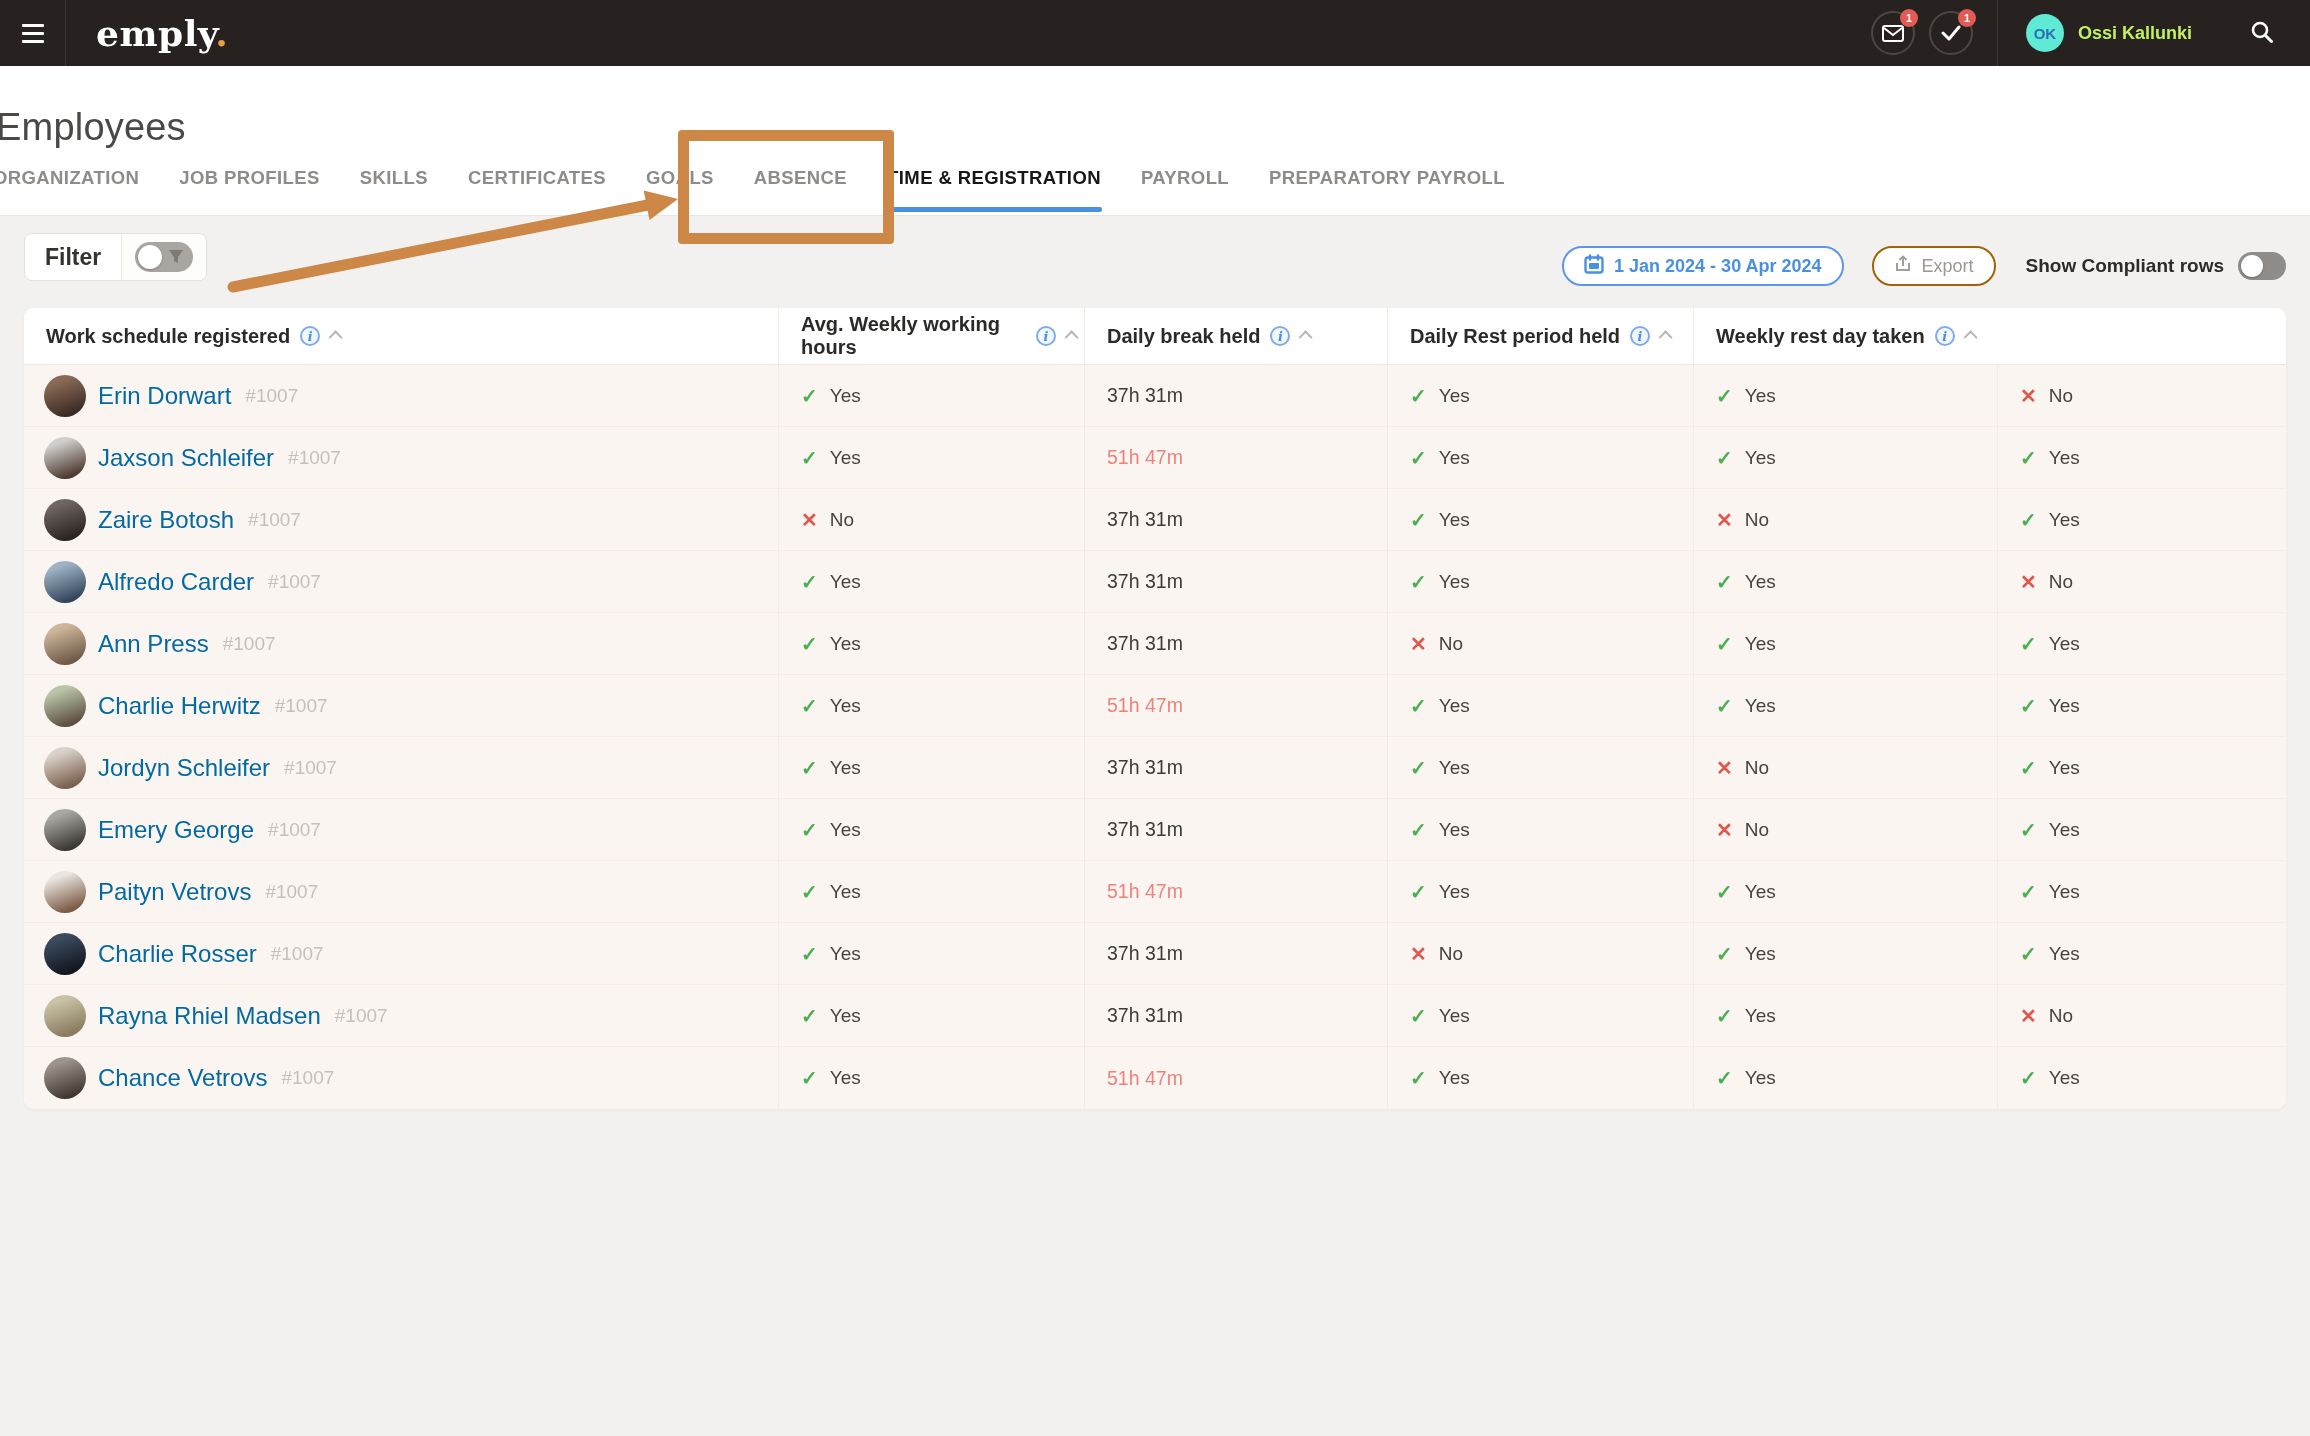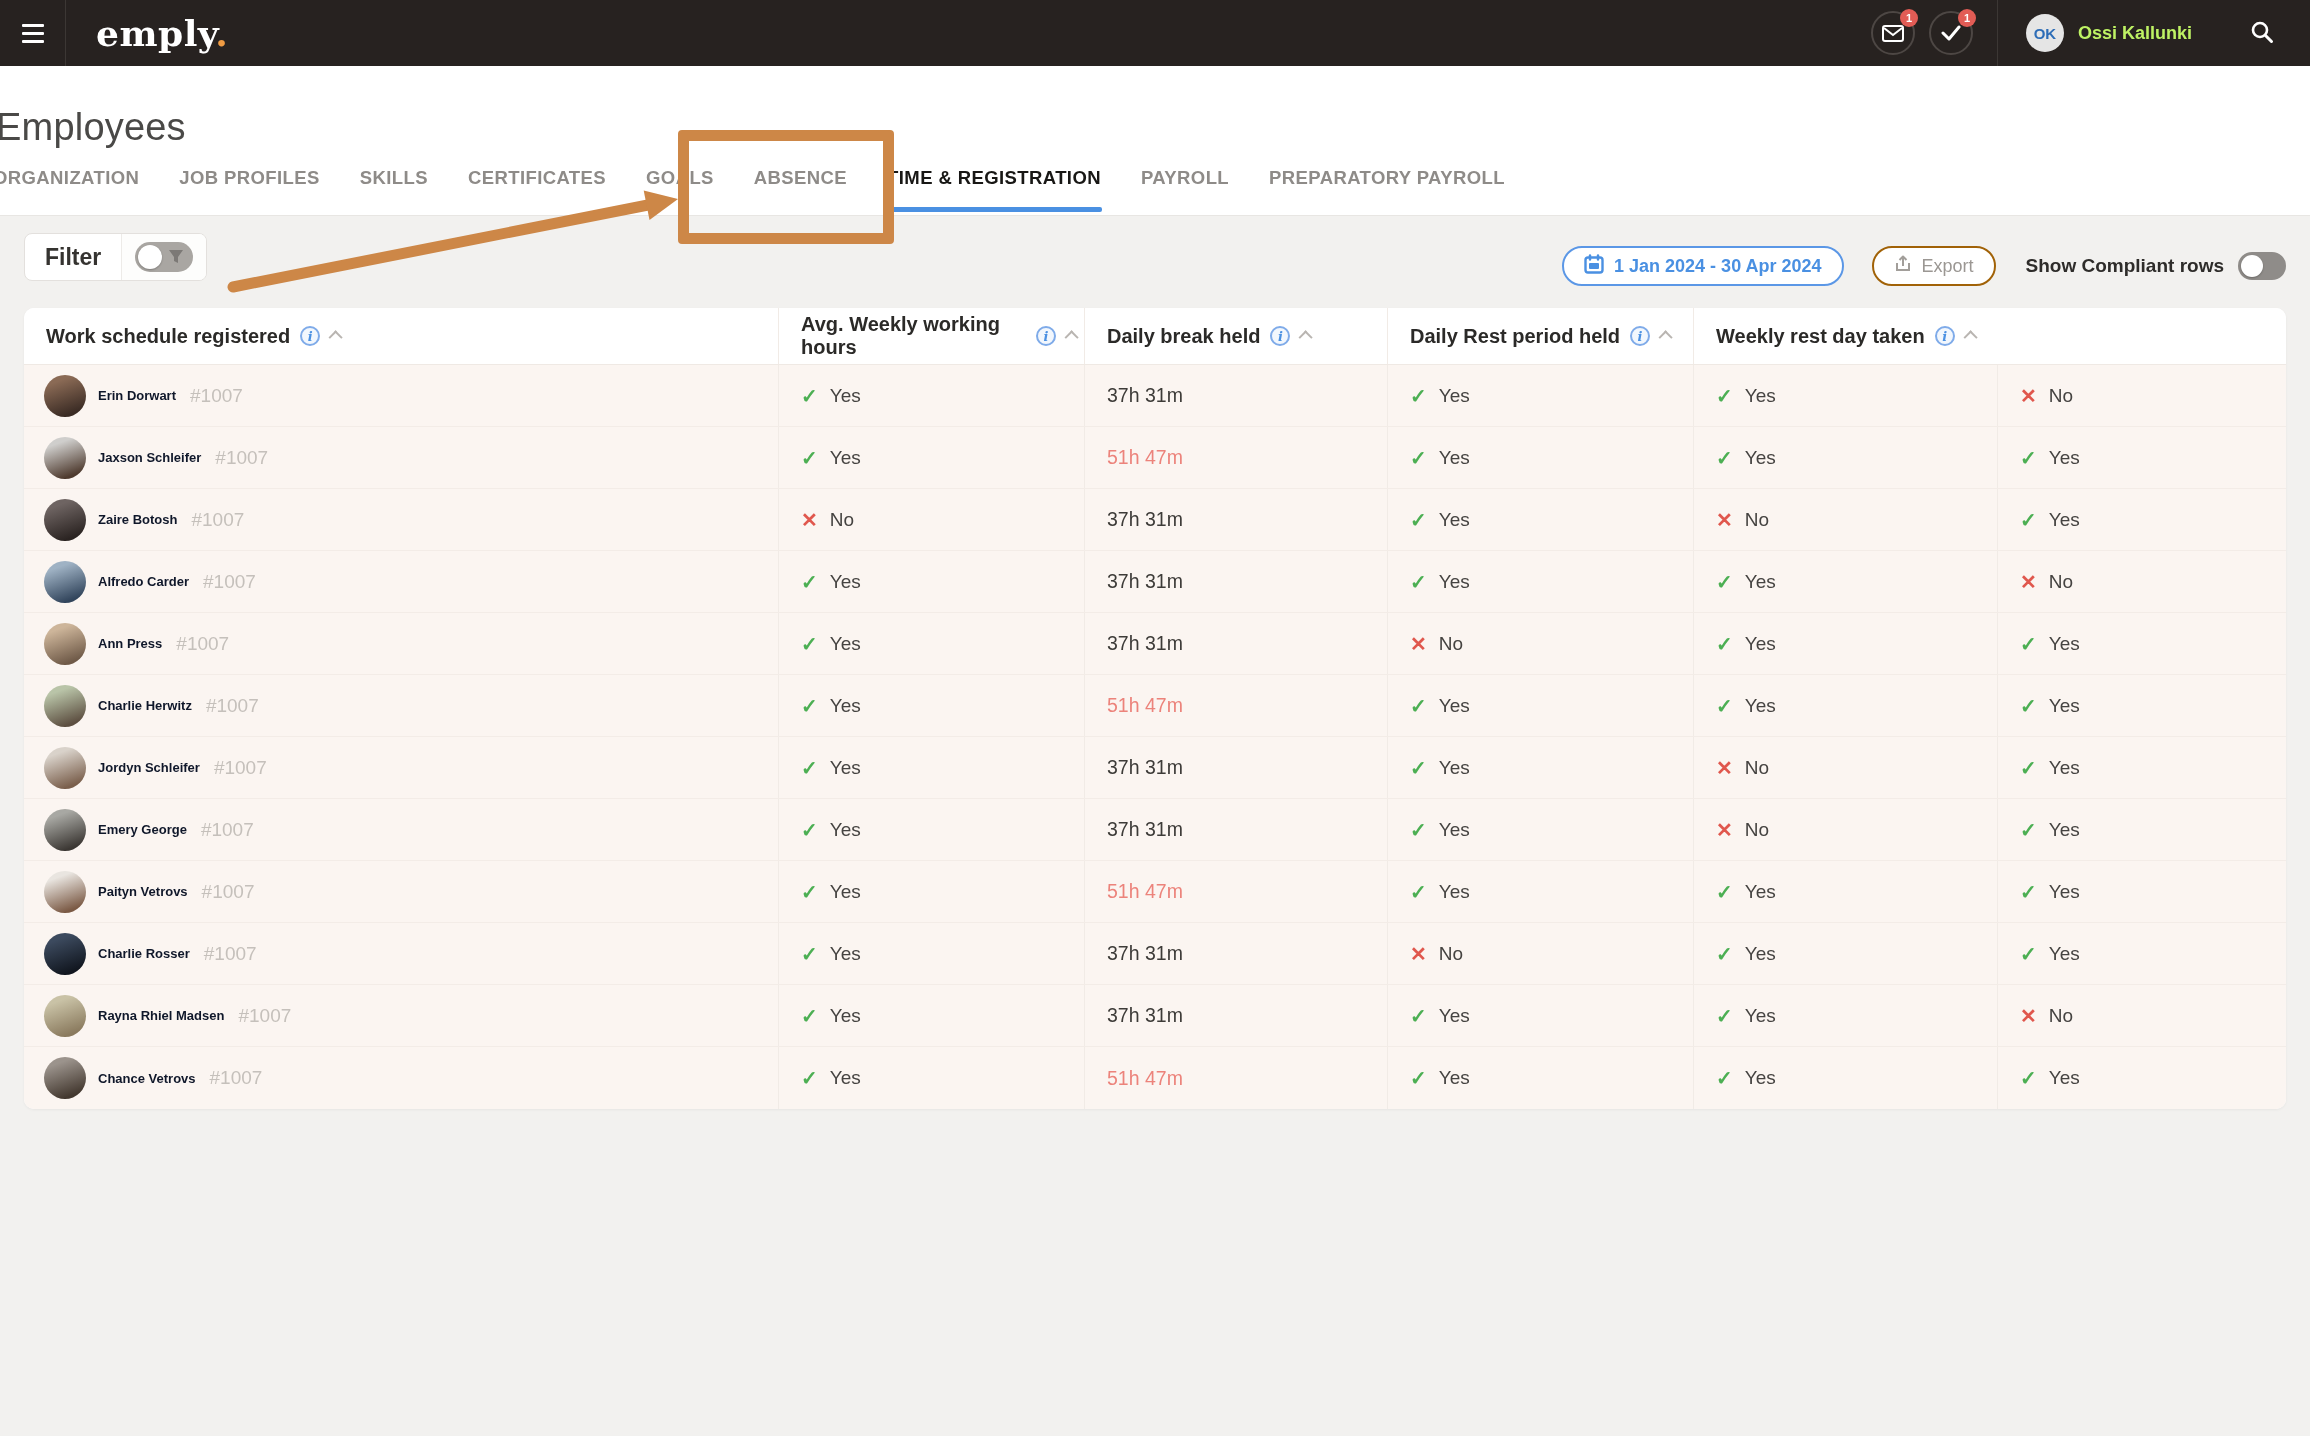--- a/index.html
+++ b/index.html
@@ -32,21 +32,21 @@
   }
   .icon-btn svg { display:block; }
   .badge {
     position:absolute; top:-4px; right:-5px; min-width:18px; height:18px;
     border-radius:9px; background:#e25c55; color:#fff; font-size:11px; font-weight:bold;
     display:flex; align-items:center; justify-content:center; padding:0 4px;
   }
   .topbar-divider { width:1px; height:66px; background:#3c3734; margin:0 22px 0 24px; }
   .user-chip { display:flex; align-items:center; gap:14px; cursor:pointer; background:none; border:none; }
   .avatar-initials {
-    width:38px; height:38px; border-radius:50%; background:#e5e5e5; color:#2d6db7;
+    width:38px; height:38px; border-radius:50%; background:#5eead4; color:#2d6db7;
     font-weight:bold; font-size:15px; display:flex; align-items:center; justify-content:center;
   }
   .user-name { color:#bef264; font-weight:bold; font-size:18px; }
   .search-btn { background:none; border:none; cursor:pointer; margin:0 30px 0 46px; display:flex; }
 
   
   .page-head {
     position:absolute; top:66px; left:0; width:2310px; height:150px;
     background:#ffffff; border-bottom:1px solid #e8e6e3;
   }
@@ -124,21 +124,21 @@
   }
   .sort-chevron {
     width:10px; height:10px; border-left:2px solid #b9b5b1; border-top:2px solid #b9b5b1;
     transform:rotate(45deg) translateY(2px); flex:none; margin-left:2px;
   }
   .tr { height:62px; background:#fbf5f1; border-bottom:1px solid #f3ece7; cursor:pointer; }
   .tr:last-child { border-bottom:none; }
   .td { display:flex; align-items:center; padding-left:22px; font-size:19px; color:#454341; }
   .td.employee { padding-left:20px; }
   .avatar-photo { width:42px; height:42px; border-radius:50%; flex:none; margin-right:12px; }
-  .emp-name { font-size:13px; font-weight:700; color:#0f172a; }
+  .emp-name { font-size:24px; font-weight:400; color:#0369a1; }
   .emp-id { font-size:19px; color:#c5c0bb; margin-left:14px; }
   .glyph { font-size:20px; font-weight:bold; margin-right:12px; }
   .glyph.check { color:#4caf53; }
   .glyph.cross { color:#e0574d; }
   .hours { font-size:19.5px; color:#3d3b38; }
   .hours.alert { color:#ec837b; }
 
   
   .annotation-box {
     position:absolute; left:678px; top:130px; width:216px; height:114px;

